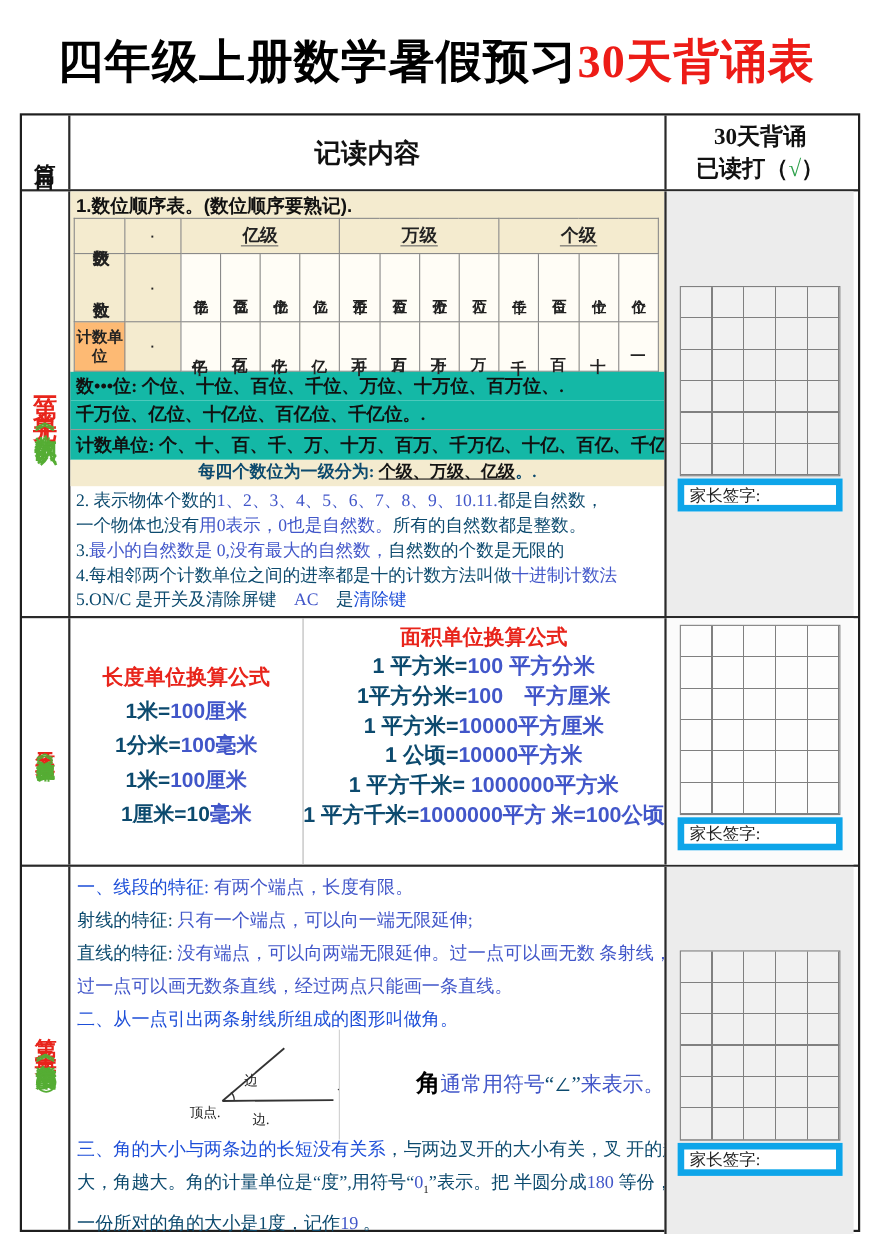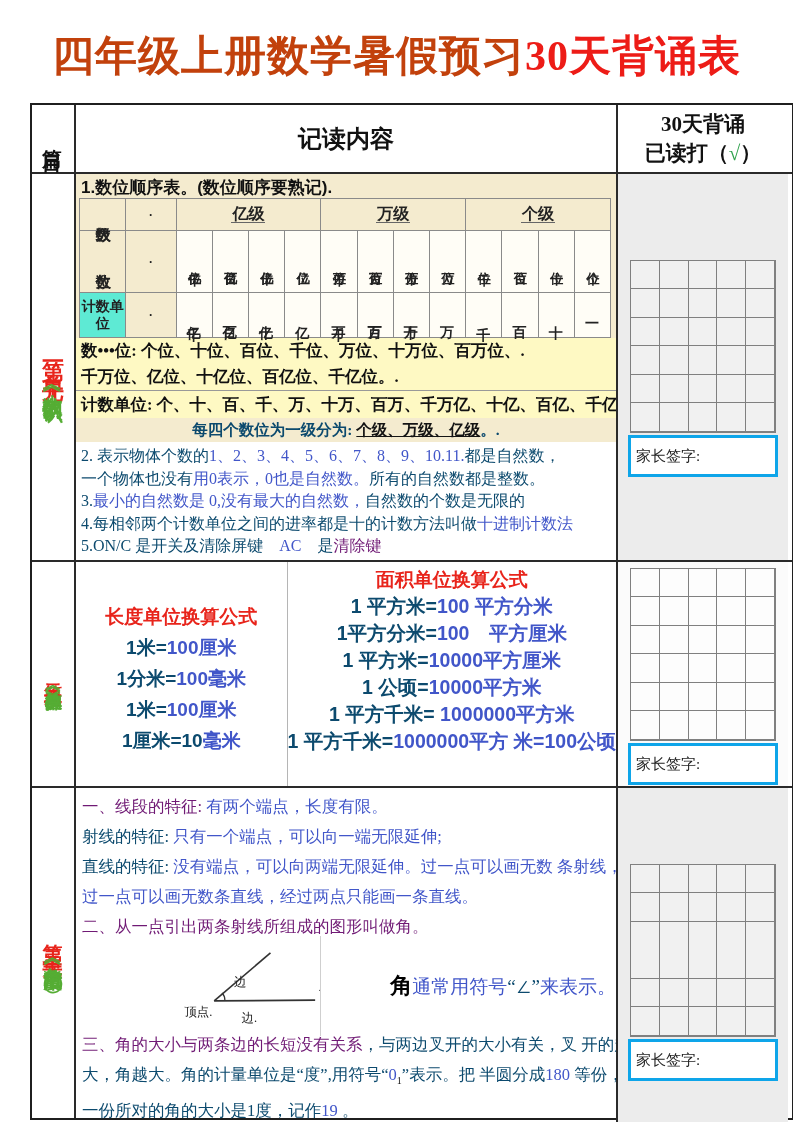--- a/index.html
+++ b/index.html
@@ -6,26 +6,26 @@
   body{
     width:793px;height:1122px;background:#ffffff;position:relative;overflow:hidden;
     font-family:"Liberation Sans",sans-serif;color:#111;
   }
   
   .page-title{
     position:absolute;top:28px;left:0;width:793px;text-align:center;
     font-family:"Liberation Serif",serif;font-weight:bold;font-size:42px;letter-spacing:1px;
     white-space:nowrap;
   }
-  .pt-black{color:#c2410c;margin-top:17px;}
+  .pt-black{color:#000000;margin-top:17px;}
   .pt-red{color:#ed1c17;}
 
   
   .main{
-    position:absolute;left:30px;top:103px;width:760px;
+    position:absolute;left:18px;top:103px;width:760px;
     border:2px solid #1f1f1f;background:#fff;
   }
   .trow{display:grid;grid-template-columns:44px 540px 172px;}
   .trow + .trow{border-top:2px solid #2a2a2a;}
   .c-left{border-right:2px solid #2a2a2a;display:flex;align-items:center;justify-content:center;}
   .c-mid{overflow:visible;}
   .c-right{border-left:2px solid #2a2a2a;position:relative;}
 
   
   .hrow{height:67px;}
@@ -56,38 +56,38 @@
   
   .beige{background:#f4ebcf;}
   .pt-titleline{font-weight:bold;font-size:17px;padding:2px 0 1px 5px;height:21px;}
   table.ptable{border-collapse:collapse;table-layout:fixed;width:532px;margin-left:3px;background:#f4ebcf;}
   table.ptable td{border:1px solid #8a8a8a;text-align:center;vertical-align:middle;
     font-weight:bold;color:#222;padding:0;}
   .pt-r1 td{height:31px;font-size:16px;}
   .pt-r2 td{height:61px;}
   .pt-r3 td{height:44px;font-size:14px;}
   td.lab{font-size:15px;writing-mode:vertical-rl;text-orientation:upright;background:#f4ebcf;}
-  td.lab3{font-size:14px;line-height:1.25;background:#5eead4;}
+  td.lab3{font-size:14px;line-height:1.25;background:#fdba74;}
   td.dotc{color:#777;font-size:12px;background:#f4ebcf;}
   td.grp{background:#f4ebcf;}
   .grp-u{border-bottom:1px solid #666;padding:0 1px;}
   td.vcell{writing-mode:vertical-rl;text-orientation:upright;font-size:13px;background:#fffdf6;letter-spacing:0;}
   td.ucell{writing-mode:vertical-rl;text-orientation:upright;font-size:14px;background:#fffdf6;}
   .docline{font-family:"Liberation Serif",serif;font-weight:bold;font-size:16.5px;
-    padding-left:5px;height:26px;line-height:26px;background:#fef9c3;white-space:nowrap;}
+    padding-left:5px;height:26px;line-height:26px;background:#14b8a6;white-space:nowrap;}
   .docline3{border-top:1px solid #999;height:27px;line-height:27px;}
   .docline4{background:#f4ebcf;text-align:center;font-family:"Liberation Serif",serif;
     font-weight:bold;font-size:15.5px;height:24px;line-height:24px;}
   .items{padding:3px 2px 0 5px;font-family:"Liberation Serif",serif;font-size:16px;}
   .item{line-height:22.5px;white-space:nowrap;}
 
   
   .sg-k{color:#0c4a6e;}
   .sg-b{color:#4156c9;}
-  .sg-r{color:#701a75;}
+  .sg-r{color:#1d4ed8;}
   .sg-ku{color:#141414;text-decoration:underline;}
   .sg-kb{color:#000;font-weight:bold;font-size:22px;}
   .sg-sub{color:#141414;font-size:10px;vertical-align:sub;}
 
   
   .s2-mid{display:flex;height:100%;}
   .len-col{width:231px;border-right:1px solid #b5b5b5;text-align:center;padding-top:40px;box-sizing:border-box;}
   .len-title{color:#e8241b;font-weight:bold;font-size:19px;line-height:30px;}
   .len-col .formula{font-size:19px;line-height:31px;font-weight:bold;}
   .area-col{flex:1;text-align:center;padding-top:5px;}
@@ -108,21 +108,21 @@
   .c-right .inner{display:flex;flex-direction:column;align-items:center;height:100%;box-sizing:border-box;}
   .pad1{padding-top:86px;} .pad2{padding-top:6px;} .pad3{padding-top:76px;}
   .grid30{
     width:146px;height:173px;border:1px solid #808080;box-sizing:border-box;background:#fdfdfd;
     background-image:
       repeating-linear-gradient(to right, transparent 0 27.8px, #808080 27.8px 28.8px),
       repeating-linear-gradient(to bottom, transparent 0 27.5px, #808080 27.5px 28.5px);
   }
   .gray-bg .grid30{background-color:#f1f1f1;}
   .sign-box{
-    margin-top:2px;width:150px;height:42px;box-sizing:border-box;background:#fff;border:3px solid #0ea5e9;
+    margin-top:2px;width:150px;height:30px;box-sizing:border-box;background:#fff;border:6px solid #0ea5e9;
     display:flex;align-items:center;padding-left:5px;
     font-family:"Liberation Serif",serif;font-size:15px;color:#222;
   }
   svg text{font-family:"Liberation Serif",serif;fill:#222;}
 </style>
 </head>
 <body>
 
 <div class="page-title">
   <span class="pt-black">四年级上册数学暑假预习</span><span class="pt-red">30天背诵表</span>

